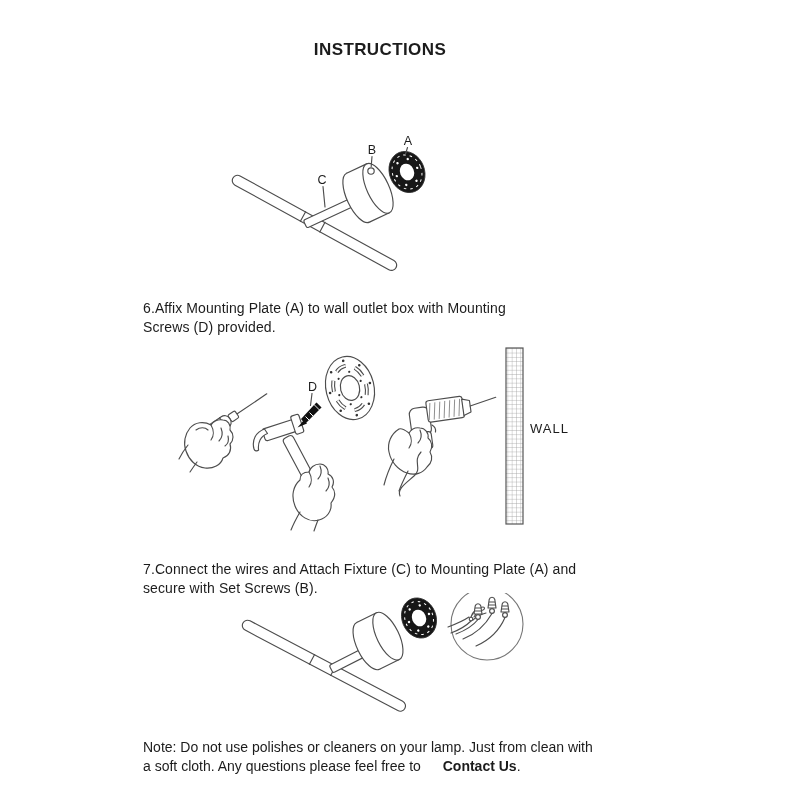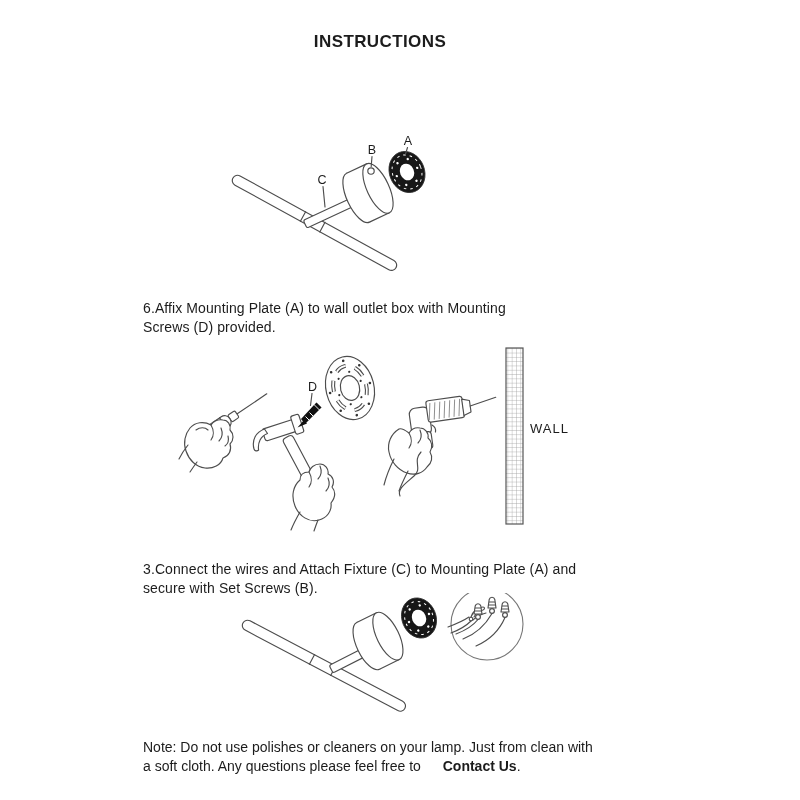--- a/index.html
+++ b/index.html
@@ -1,19 +1,19 @@
 <!DOCTYPE html>
 <html><head>
 <meta charset="utf-8">
 <style>
   html,body{margin:0;padding:0;background:#fff;}
   .page{position:relative;width:800px;height:800px;background:#ffffff;
         font-family:"Liberation Sans",sans-serif;color:#1c1c1c;overflow:hidden;}
   .abs{position:absolute;}
-  .title{left:0;top:32px;width:760px;text-align:center;font-weight:bold;
+  .title{left:0;top:40px;width:760px;text-align:center;font-weight:bold;
          font-size:17px;letter-spacing:.4px;}
   .step-text{left:143px;width:560px;font-size:14px;line-height:18.5px;
              white-space:pre-line;letter-spacing:.1px;}
   .note{left:143px;top:738px;width:560px;font-size:14px;line-height:18.5px;
         white-space:pre-line;}
   .b{font-weight:normal;}
   .contact{font-weight:bold;cursor:pointer;margin-left:18px;}
   .sv{position:absolute;}
   svg text{font-family:"Liberation Sans",sans-serif;}
   .lbl{font-size:12.5px;fill:#1c1c1c;text-anchor:middle;}
@@ -157,21 +157,21 @@
       <path class="ln" d="M394 459 C389 469,386 477,384 485 M408 471 C404 479,401 485,399 491"></path>
       <path class="ln" d="M421 452 C412 462,423 468,414 476 C405 484,397 489,400 496"></path>
     </g>
 
     <g>
       <rect x="506" y="348" width="17" height="176" fill="url(#hatch)" stroke="#555" stroke-width="1.2"></rect>
       <text class="wall-lbl" x="530" y="433">WALL</text>
     </g>
   </svg>
 
-  <div class="abs step-text" style="top:560px">3.Connect the wires and Attach Fixture (C) to Mounting Plate (A) and
+  <div class="abs step-text" style="top:560px">7.Connect the wires and Attach Fixture (C) to Mounting Plate (A) and
 secure with Set Screws (B).</div>
 
   <svg class="sv" style="left:228px;top:593px" width="302" height="135" viewBox="228 593 302 135">
 
     <g transform="rotate(27.8 243 623)">
       <rect class="sh" x="243" y="617.8" width="183" height="10.5" rx="5.2"></rect>
     </g>
     <path class="ln" d="M314.6 654.5 L309.4 664.3 M335.9 665.6 L330.7 675.4"></path>
     <g transform="rotate(-27 331 669)">
       <rect class="sh" x="331" y="665" width="48" height="8.5" rx="2"></rect>

